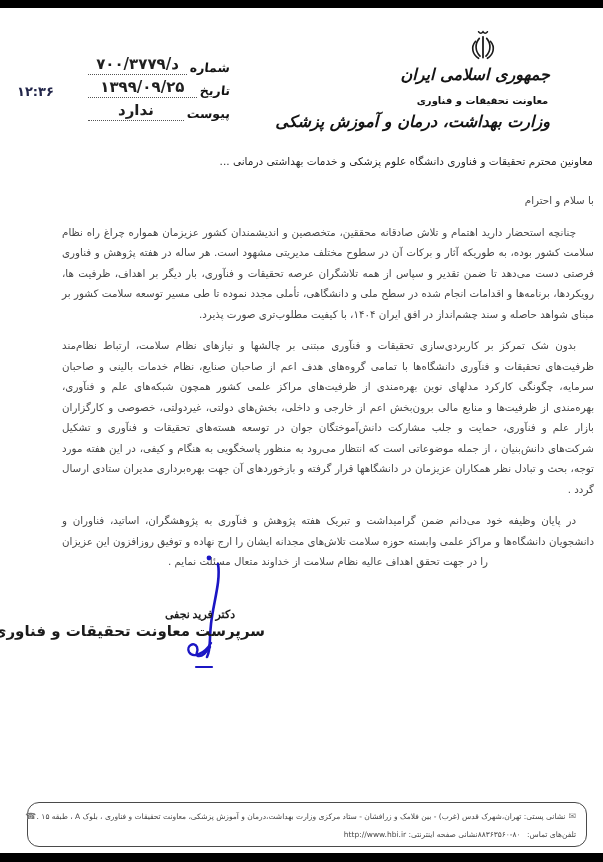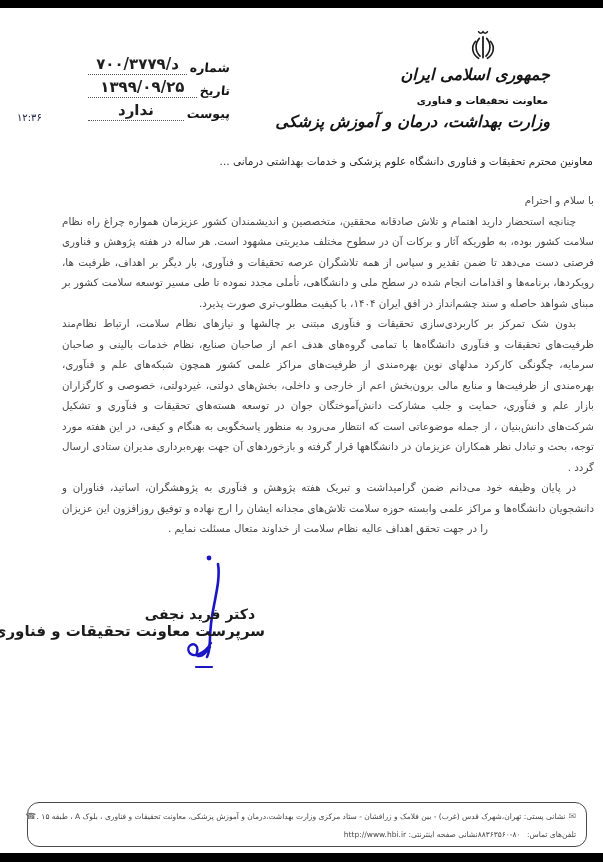--- a/index.html
+++ b/index.html
@@ -22,45 +22,45 @@
   .ref-row { display:flex; align-items:flex-end; height:23px; }
   .ref-label {
     display:inline-block; font-weight:bold; font-size:12.5px; color:#141414;
     transform: skewX(-6deg); white-space:nowrap; margin-left:3px;
   }
   .ref-value {
     flex:1; border-bottom:1px dotted #555; text-align:center;
     font-weight:bold; font-size:15px; color:#1f1f1f; padding-bottom:1px; white-space:nowrap;
   }
   .ltr { direction:ltr; unicode-bidi:isolate; }
-  .print-time { position:absolute; left:17px; top:84px; font-size:10px; font-weight:normal; color:#22264a;margin-top:28px; }
+  .print-time { position:absolute; left:17px; top:84px; font-size:13px; font-weight:bold; color:#22264a; }
 
   
   .logo-block { position:absolute; left:415px; top:28px; width:135px; text-align:center; }
   .logo-emblem { display:block; margin:0 auto 2px auto; }
   .logo-line { font-size:16px; color:#141414; white-space:nowrap; line-height:21px; }
   .logo-line.calligraphic { font-style:italic; font-weight:bold; letter-spacing:-0.3px; }
   .logo-line.dept { font-weight:bold; font-style:normal; font-size:10px; margin-top:5px; color:#111; }
 
   
   .addressee {
     position:absolute; right:10px; top:155px; left:62px;
     text-align:right; font-weight:normal; font-size:10.5px; color:#262626; white-space:nowrap;
   }
   .letter-body {
     position:absolute; right:9px; left:62px; top:190px;
     font-size:10.3px; line-height:20.5px; color:#474747; text-align:justify;
   }
-  .letter-body p.para { text-indent:18px; text-align-last:right; }
+  .letter-body p.para { text-indent:18px; margin-top:11px; text-align-last:right; }
   .letter-body p.para.center-last { text-align-last:center; }
   .letter-body p.salutation { text-indent:0; margin:0; }
 
   
   .sig-block { position:absolute; left:135px; top:606px; width:130px; text-align:center; }
-  .sig-name { font-weight:bold; font-size:14px; color:#1c1c1c; line-height:17px; white-space:nowrap; }
+  .sig-name { font-weight:bold; font-size:11px; color:#1c1c1c; line-height:17px; white-space:nowrap;font-family:Liberation Serif, serif; }
   .sig-title { font-weight:bold; font-size:15px; color:#1c1c1c; line-height:17px; white-space:nowrap; }
   .sig-scribble { position:absolute; left:178px; top:549px; }
 
   
   .footer-box {
     position:absolute; left:27px; top:802px; width:560px; height:45px;
     border:1px solid #4a4a4a; border-radius:12px;
     padding:5px 10px 4px 10px; color:#454545;
   }
   .footer-line { display:flex; align-items:center; font-size:7.5px; line-height:17px; }

